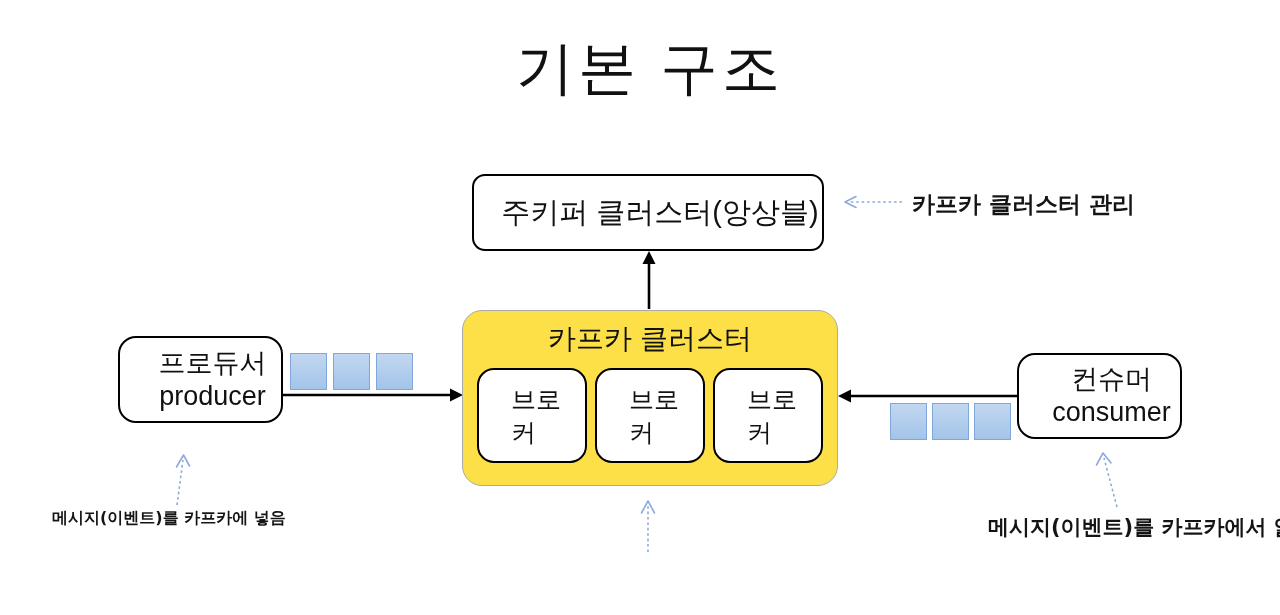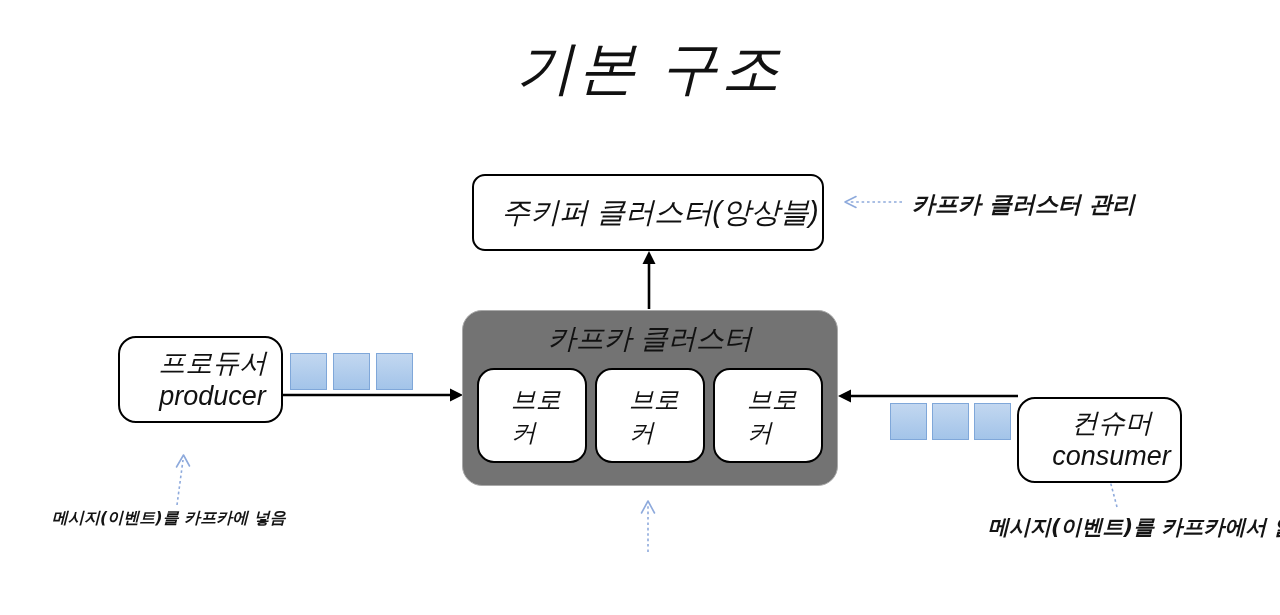--- a/index.html
+++ b/index.html
@@ -7,21 +7,20 @@
     padding: 0;
     background: #ffffff;
     font-family: "Liberation Sans", "DejaVu Sans", sans-serif;
   }
   .canvas {
     position: relative;
     width: 1280px;
     height: 589px;
     background: #ffffff;
     overflow: hidden;
-    font-style: italic;
   }
   .title {
     position: absolute;
     top: 30px;
     left: 0;
     width: 1300px;
     text-align: center;
     font-size: 58px;
     font-weight: 500;
     letter-spacing: 4px;
@@ -86,29 +85,28 @@
     line-height: 1.22;
   }
   .consumer-box {
     left: 1017px;
     top: 353px;
     width: 165px;
     height: 86px;
     border-radius: 18px;
     font-size: 27px;
     line-height: 1.22;
-    margin-top: 44px;
   }
   .kafka-cluster {
     position: absolute;
     left: 462px;
     top: 310px;
     width: 376px;
     height: 176px;
-    background: #737373;
+    background: #fde047;
     border: 1.5px solid #aaaaaa;
     border-radius: 20px;
     box-sizing: border-box;
   }
   .kafka-cluster .cluster-label {
     position: absolute;
     top: 9px;
     left: 0;
     width: 100%;
     text-align: center;

